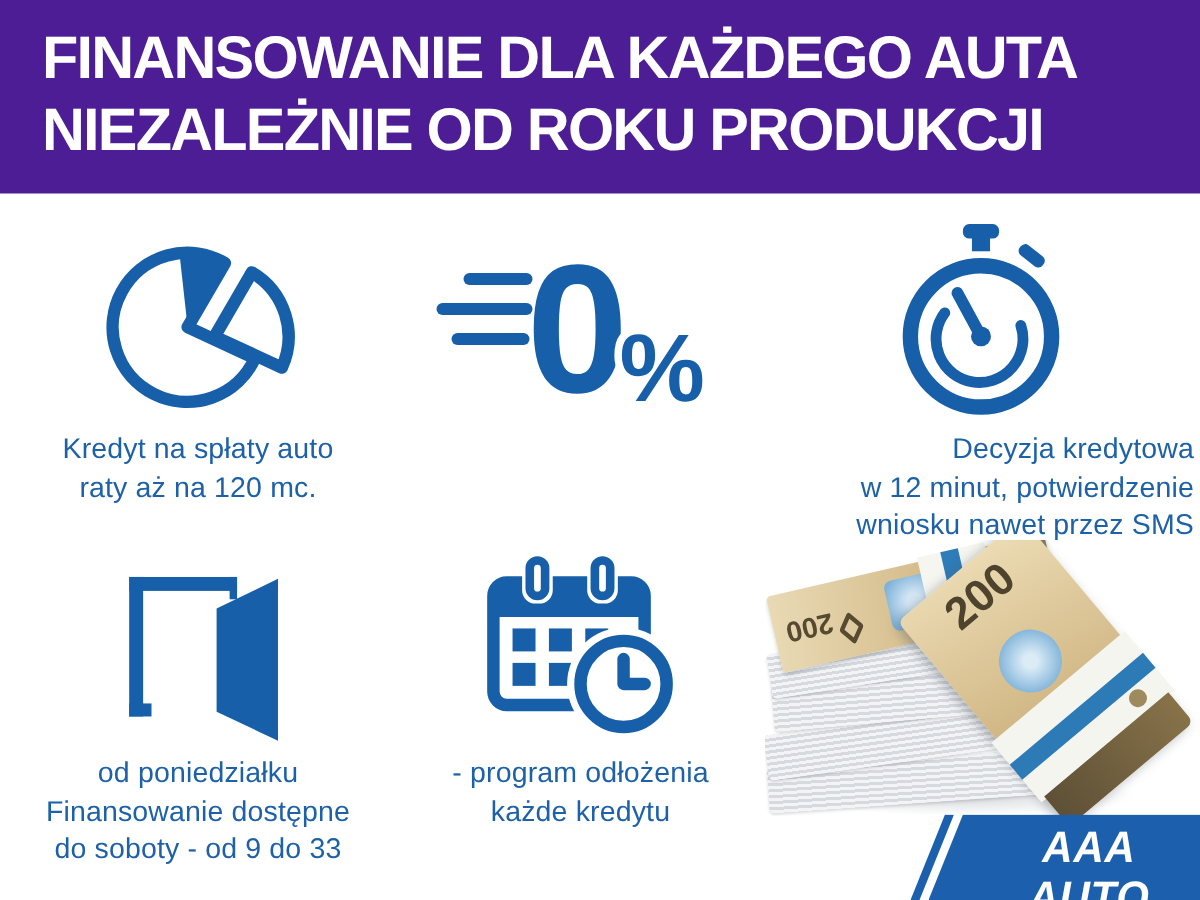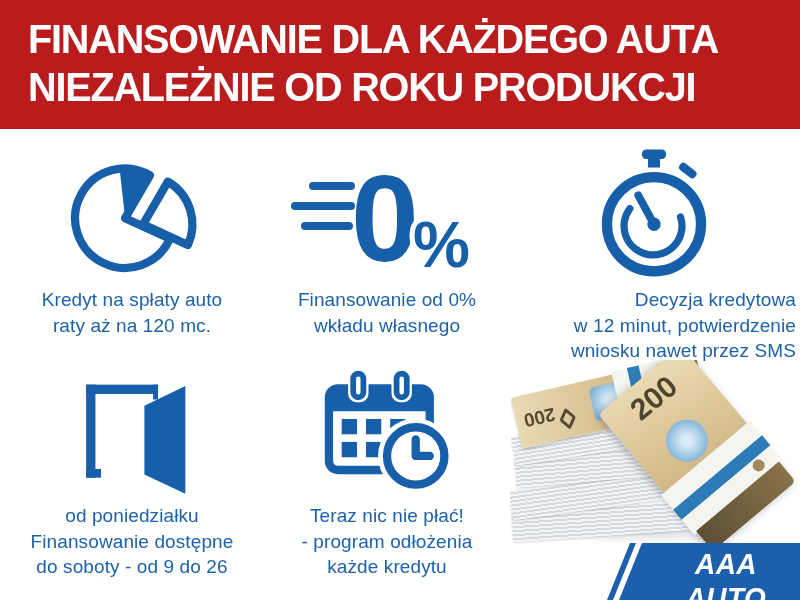--- a/index.html
+++ b/index.html
@@ -3,21 +3,21 @@
 <meta charset="utf-8">
 <style>
   html,body{margin:0;padding:0;background:#ffffff;}
   .poster{
     position:relative;width:800px;height:600px;overflow:hidden;background:#ffffff;
     font-family:"Liberation Sans",sans-serif;
   }
   
   .header{
     position:absolute;left:0;top:0;width:800px;height:129px;
-    background:#b91c1c;color:#ffffff;box-sizing:border-box;
+    background:#4c1d95;color:#ffffff;box-sizing:border-box;
     padding:15px 0 0 28px;
   }
   .header .hline{
     font-weight:700;font-size:40px;line-height:48px;letter-spacing:-1.2px;
     white-space:nowrap;transform:scaleX(0.99);transform-origin:left center;
   }
   
   .cell{position:absolute;text-align:center;}
   .c1{left:6px;top:140px;width:252px;}
   .c2{left:264px;top:140px;width:246px;}
@@ -111,24 +111,20 @@
   <div class="cell c2">
     <div class="iconbox">
       <svg class="icon" width="204" height="124" viewBox="0 0 204 124" aria-hidden="true">
         <rect class="fl" x="24" y="30" width="46" height="8" rx="4"></rect>
         <rect class="fl" x="6" y="50" width="64" height="8" rx="4"></rect>
         <rect class="fl" x="16" y="70" width="52" height="8" rx="4"></rect>
         <text x="66" y="109" font-size="122">0</text>
         <text x="128" y="115" font-size="64" stroke="#ffffff" stroke-width="10" style="paint-order:stroke">%</text>
       </svg>
     </div>
-    <div class="caption">
-      <div>Finansowanie od 0%</div>
-      <div>wkładu własnego</div>
-    </div>
   </div>
 
   <div class="cell c3">
     <div class="iconbox">
       <svg class="icon" width="122" height="134" viewBox="0 0 200 222" aria-hidden="true">
         <rect class="fl" x="80" y="4" width="40" height="16" rx="7"></rect>
         <rect class="fl" x="90" y="16" width="20" height="18"></rect>
         <rect class="fl" x="140" y="32" width="32" height="14" rx="6" transform="rotate(38 156 39)"></rect>
         <circle class="st" stroke-width="17" cx="100" cy="128" r="78"></circle>
         <path class="st" stroke-width="12" d="M60 102 A48 48 0 1 0 144 116"></path>
@@ -149,21 +145,21 @@
         <rect class="fl" x="26" y="22" width="116" height="15"></rect>
         <rect class="fl" x="134" y="22" width="8" height="24"></rect>
         <rect class="fl" x="26" y="22" width="15" height="150"></rect>
         <rect class="fl" x="26" y="158" width="24" height="14"></rect>
         <path class="fl" d="M120 56 L186 24 L186 198 L120 167 Z"></path>
       </svg>
     </div>
     <div class="caption">
       <div>od poniedziałku</div>
       <div>Finansowanie dostępne</div>
-      <div>do soboty - od 9 do 26</div>
+      <div>do soboty - od 9 do 33</div>
     </div>
   </div>
 
   <div class="cell c5">
     <div class="iconbox">
       <svg class="icon" width="134" height="128" viewBox="0 0 210 200" aria-hidden="true">
         <rect class="st" stroke-width="13" x="14" y="30" width="158" height="128" rx="14" fill="#ffffff"></rect>
         <path class="fl" d="M14 66 v-22 a14 14 0 0 1 14 -14 h130 a14 14 0 0 1 14 14 v22 z"></path>
         <rect class="halo" x="44" y="0" width="32" height="52" rx="14"></rect>
         <rect class="halo" x="112" y="0" width="32" height="52" rx="14"></rect>
@@ -174,21 +170,20 @@
         <rect class="fl" x="110" y="78" width="24" height="24"></rect>
         <rect class="fl" x="34" y="114" width="24" height="24"></rect>
         <rect class="fl" x="72" y="114" width="24" height="24"></rect>
         <rect class="fl" x="110" y="114" width="24" height="24"></rect>
         <circle class="halo" cx="150" cy="136" r="59"></circle>
         <circle class="st" stroke-width="13" cx="150" cy="136" r="45"></circle>
         <path class="st" stroke-width="13" d="M150 136 V 110 M150 136 H 172"></path>
       </svg>
     </div>
     <div class="caption">
-      <div>Teraz nic nie płać!</div>
       <div>- program odłożenia</div>
       <div>każde kredytu</div>
     </div>
   </div>
 
   <div class="money">
     <div class="mshadow"></div>
     <div class="side s1"></div>
     <div class="side s2"></div>
     <div class="side s3"></div>

